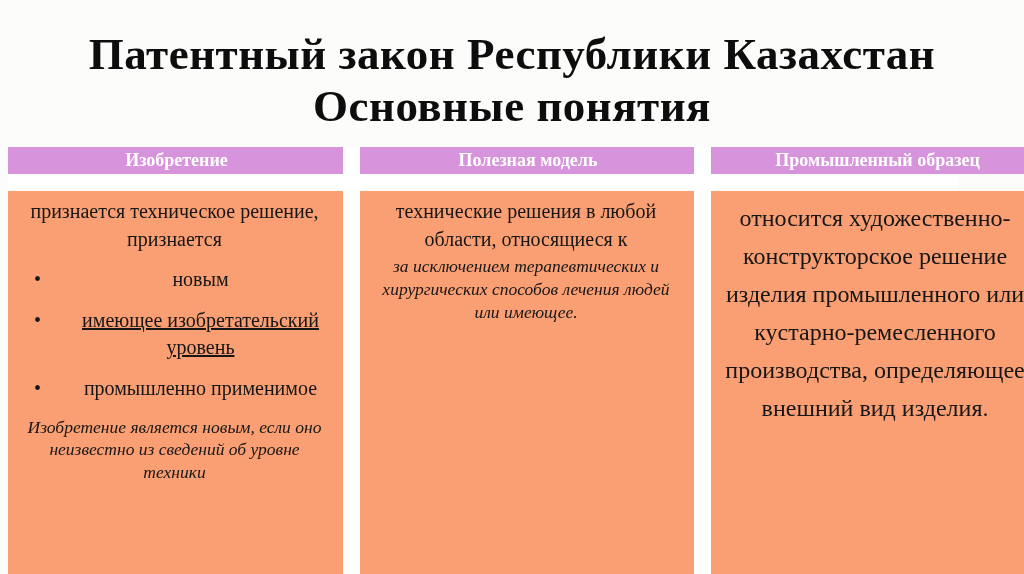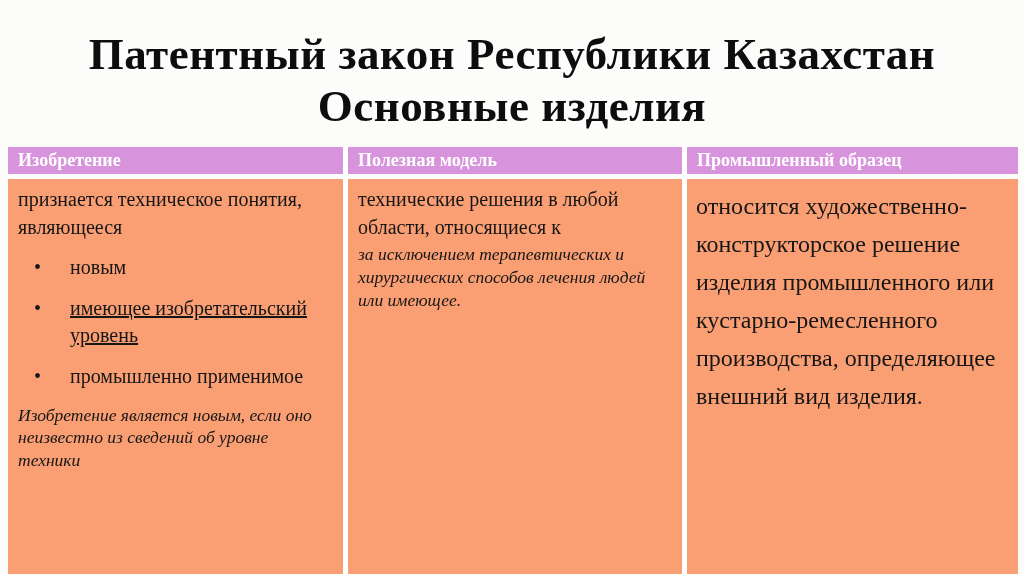--- a/index.html
+++ b/index.html
@@ -32,22 +32,23 @@
 
   .concepts-table {
     position: absolute;
     left: 8px;
     top: 143px;
     width: 950px;
     height: 427px;
     display: grid;
     grid-template-columns: 335px 334px 331px;
     grid-template-rows: 27px 397px;
-    gap: 5px;
+    gap: 17px;
     background: var(--divider, #ffffff);
+    text-align: center;
   }
   .cell { overflow: hidden; }
   .head {
     background: var(--header-bg, #d893dd);
     color: var(--header-text, #ffffff);
     font-weight: bold;
     font-size: 18px;
     line-height: 27px;
     padding: 0 8px 0 10px;
     white-space: nowrap;
@@ -98,31 +99,31 @@
     background: var(--bottom-strip, #f1efe8);
   }
 </style>
 </head>
 <body>
 
 <div class="slide">
 
   <h1 class="title">
     <span class="title-line">Патентный закон Республики Казахстан</span>
-    <span class="title-line">Основные изделия</span>
+    <span class="title-line">Основные понятия</span>
   </h1>
 
   <div class="concepts-table">
 
     <div class="cell head">Изобретение</div>
     <div class="cell head">Полезная модель</div>
     <div class="cell head">Промышленный образец</div>
 
     <div class="cell bodycell">
-      <p class="intro">признается техническое понятия, являющееся</p>
+      <p class="intro">признается техническое решение, признается</p>
       <ul class="bullets">
         <li><span>новым</span></li>
         <li><span class="u">имеющее изобретательский уровень</span></li>
         <li><span>промышленно применимое</span></li>
       </ul>
       <p class="note">Изобретение является новым, если оно неизвестно из сведений об уровне техники</p>
     </div>
 
     <div class="cell bodycell">
       <p class="intro">технические решения в любой области, относящиеся к</p>

